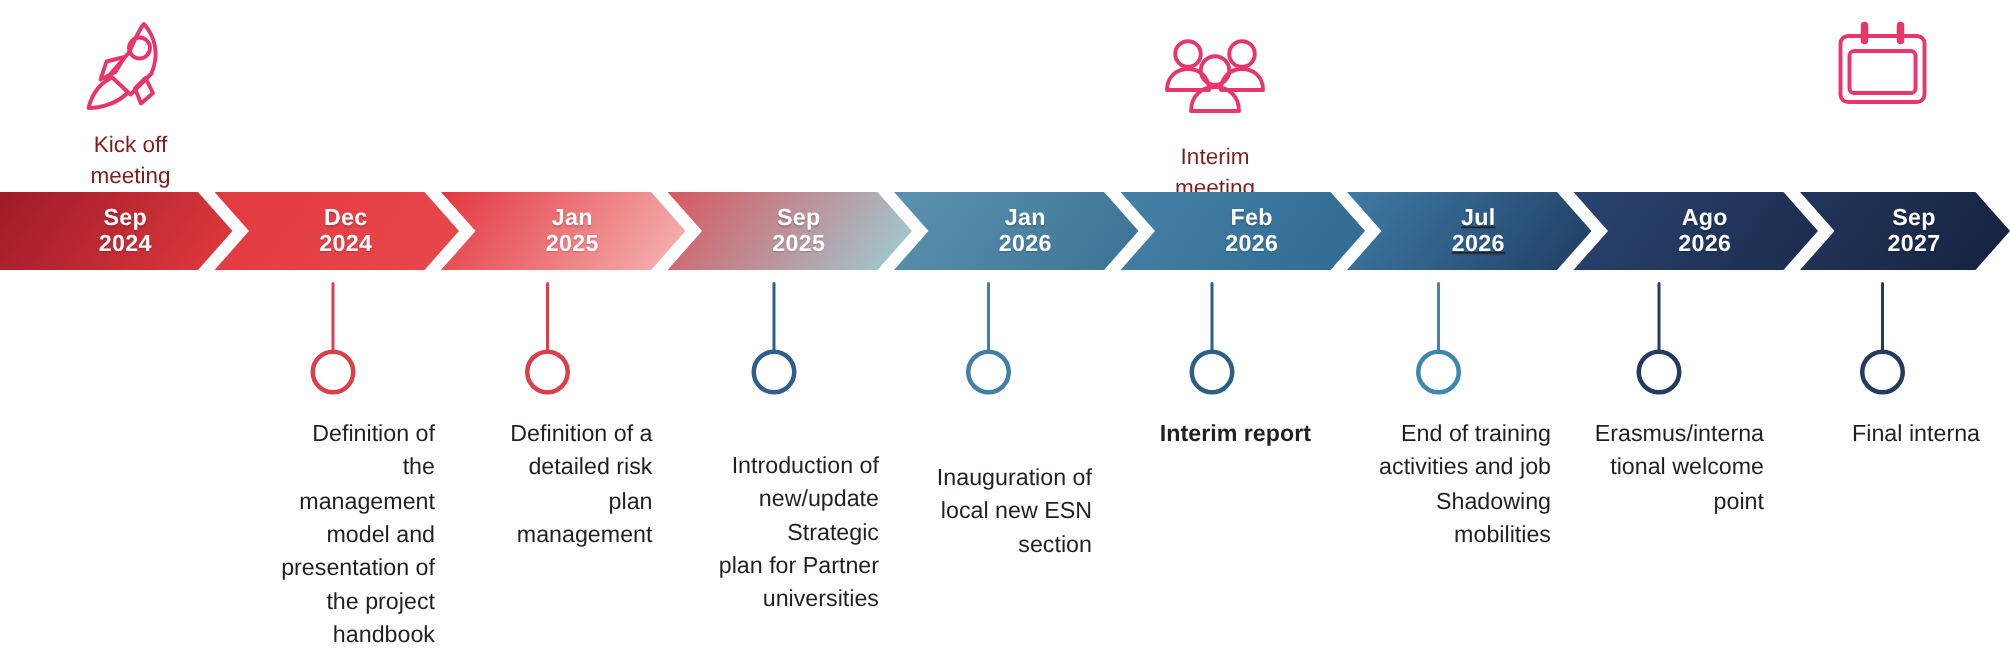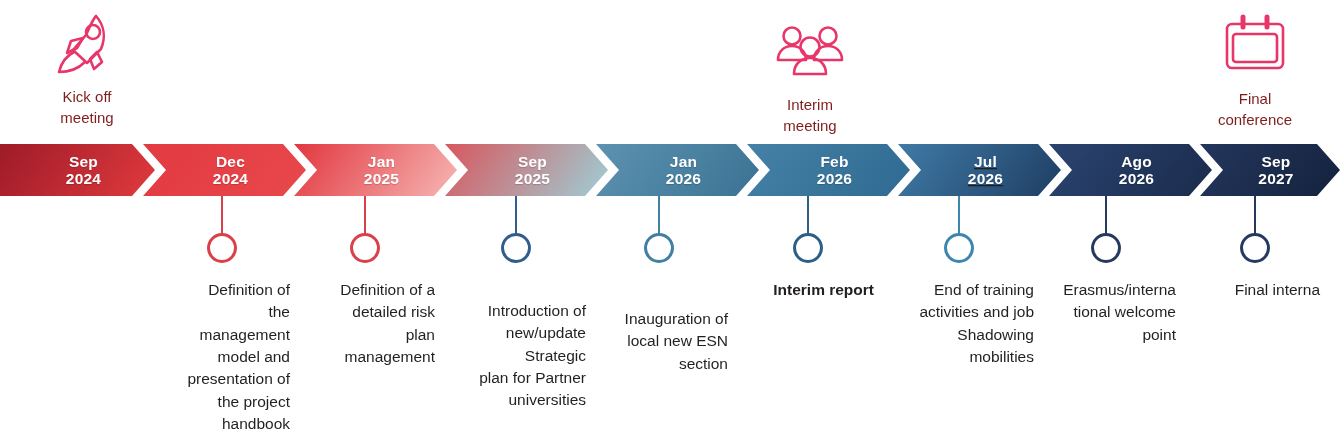--- a/index.html
+++ b/index.html
@@ -37,21 +37,21 @@
     line-height: 1.42;
     color: #7f1d1d;
     margin-top: 4px;
     white-space: pre-line;
   }
 
   
   #chevron-band {
     position: absolute;
     left: 0;
-    top: 144px;
+    top: 128px;
     width: 1136px;
     height: 52px;
   }
   .chevron {
     position: absolute;
     top: 0;
     height: 52px;
     display: flex;
     flex-direction: column;
     align-items: center;
@@ -136,22 +136,20 @@
       </div>
       <div class="top-marker" style="left: 1180px; top: 6px;">
         <div class="icon-wrap">
           <svg width="76" height="76" viewBox="0 0 76 76" fill="none" stroke="#e8366b" stroke-width="2.6" stroke-linecap="round" stroke-linejoin="round">
             <rect x="10" y="16" width="56" height="44" rx="5"></rect>
             <rect x="16" y="26" width="44" height="28" rx="3"></rect>
             <path d="M26 9 L26 19" stroke-width="5"></path>
             <path d="M50 9 L50 19" stroke-width="5"></path>
           </svg>
         </div>
-        <div class="top-label">Final
-conference</div>
       </div>
     </div>
 
   <div id="chevron-band">
       <div class="chevron first" style="left: 0px; width: 155px; z-index: 50; background: linear-gradient(125deg, rgb(158, 27, 40) 0%, rgb(224, 58, 62) 100%);">
         <span class="cv-month">Sep</span>
         <span class="cv-year">2024</span>
       </div>
       <div class="chevron" style="left: 143px; width: 163px; z-index: 49; background: linear-gradient(125deg, rgb(226, 58, 65) 0%, rgb(232, 72, 75) 100%);">
         <span class="cv-month">Dec</span>

